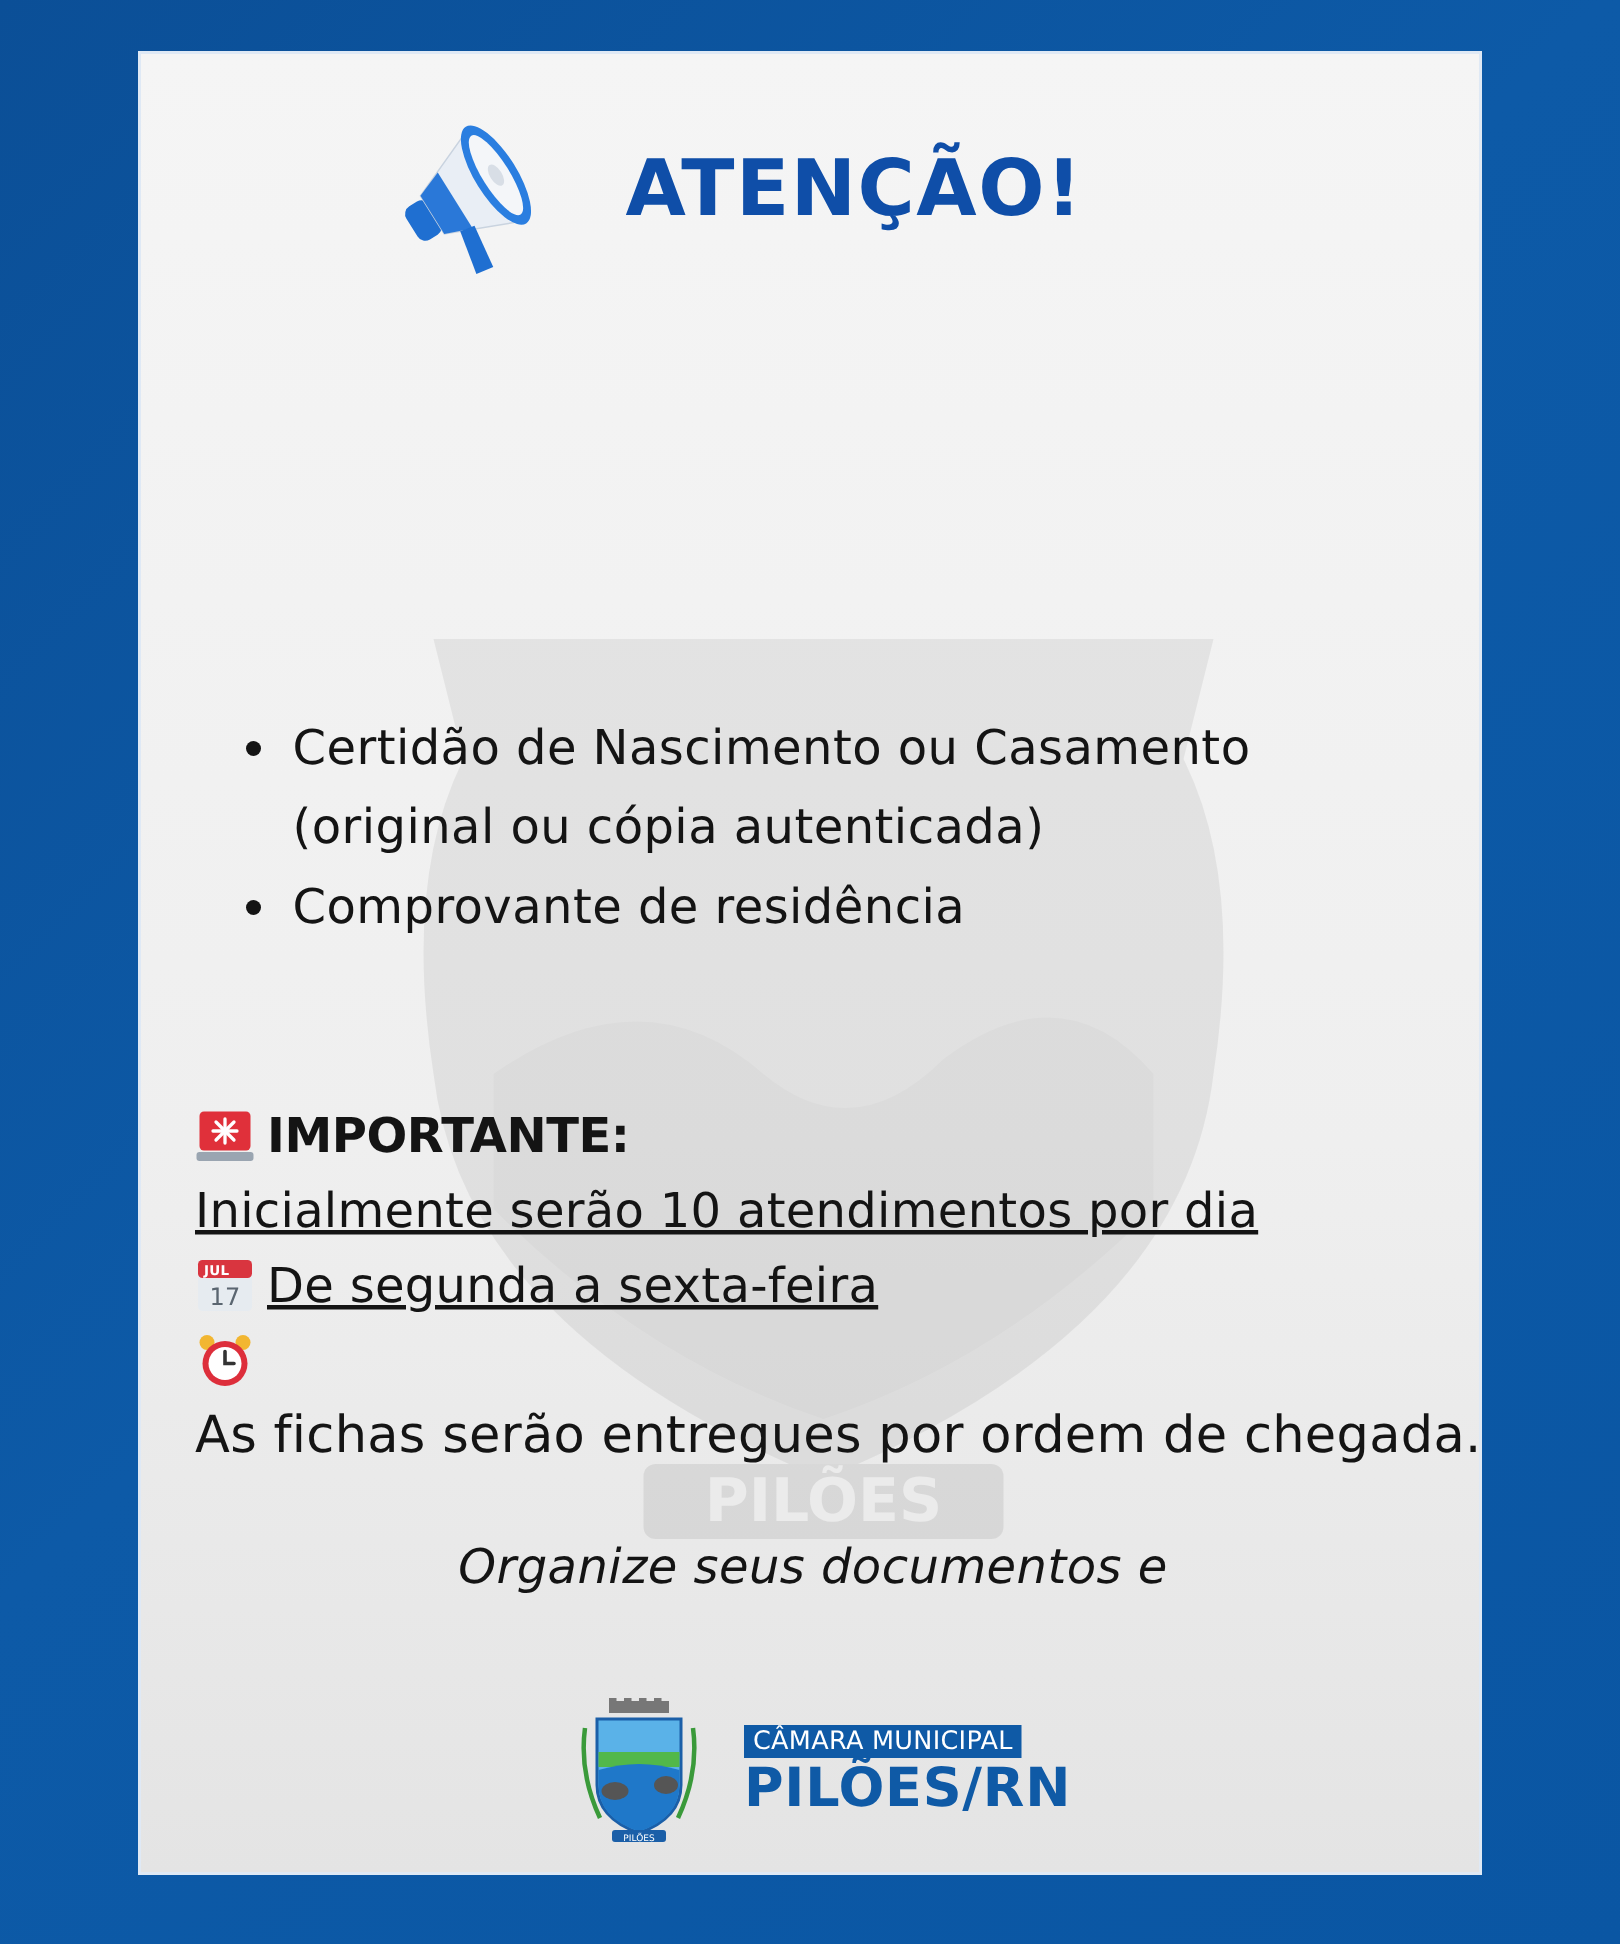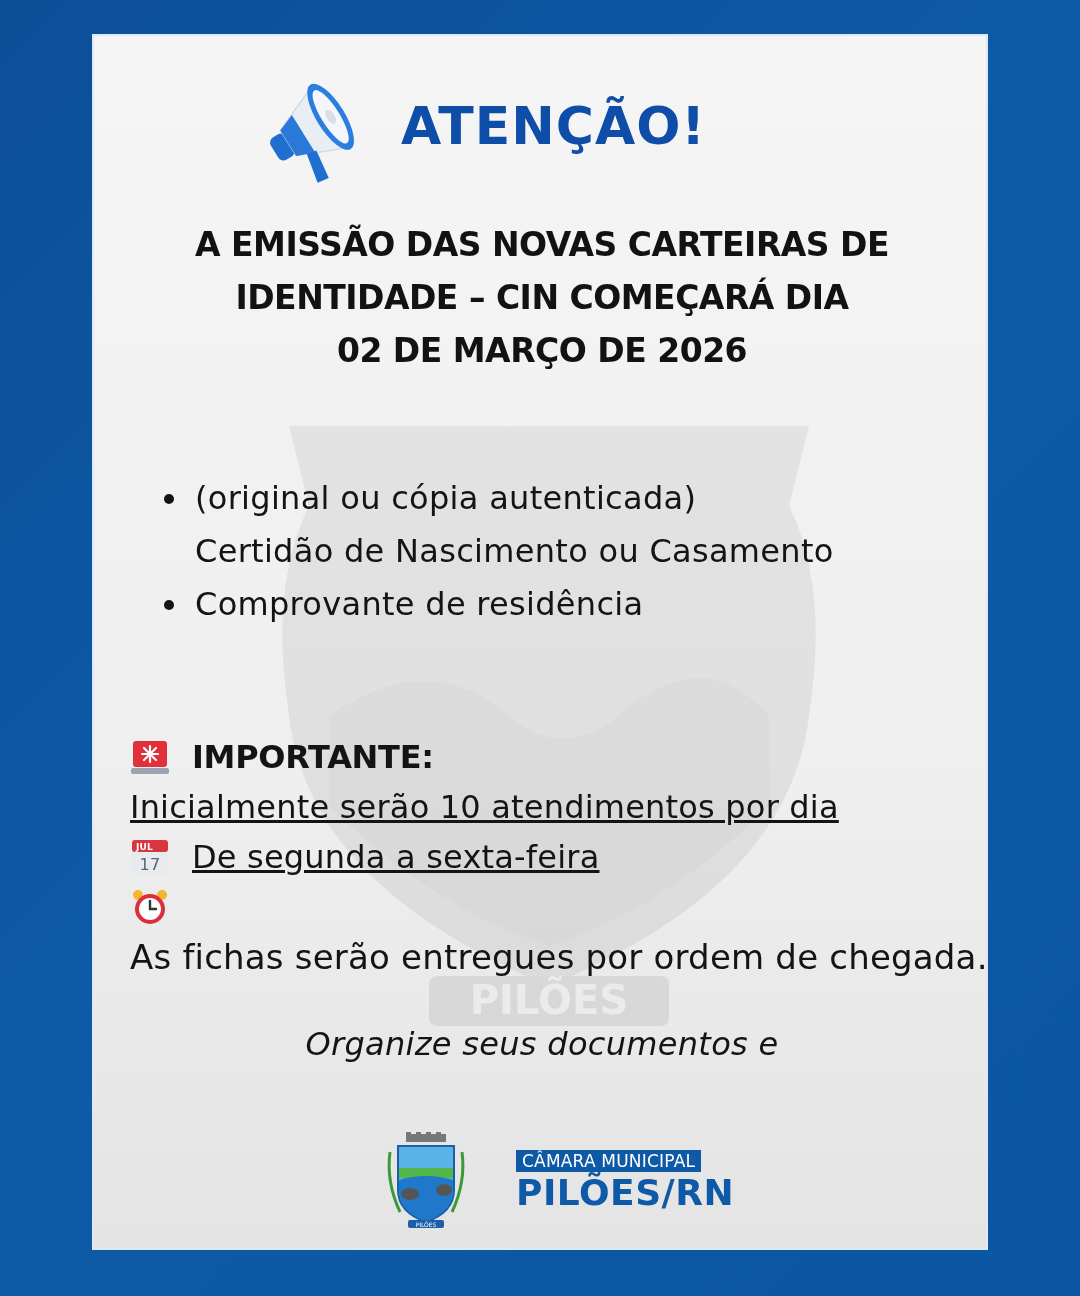--- a/index.html
+++ b/index.html
@@ -24,21 +24,21 @@
     opacity: 0.09;
     pointer-events: none;
   }
   .header {
     position: absolute;
     left: 165px; top: 30px;
     display: flex; align-items: center;
   }
   .megaphone { width: 110px; height: 120px; }
   .attn {
-    margin-left: 32px;
+    margin-left: 48px;
     font-family: "DejaVu Sans", sans-serif;
     font-weight: bold;
     font-size: 52px;
     letter-spacing: 1px;
     color: #0f4ea8;
   }
   .headline {
     position: absolute;
     left: 0; top: 182px; width: 896px;
     text-align: center;
@@ -78,21 +78,21 @@
     width: 10px; height: 10px;
     border-radius: 50%;
     background: #141414;
   }
   .important {
     position: absolute;
     left: 36px; top: 696px;
     width: 840px;
     color: #141414;
   }
-  .imp-row { display: flex; align-items: center; white-space: nowrap; gap: 14px; }
+  .imp-row { display: flex; align-items: center; white-space: nowrap; }
   .imp-title {
     font-weight: bold;
     font-size: 32px;
     height: 50px;
     letter-spacing: -0.3px;
   }
   .imp-line { font-size: 32px; height: 50px; letter-spacing: 0.2px; text-decoration: underline; }
   .imp-small { font-size: 34px; height: 46px; margin-top: 2px; letter-spacing: 0.2px; }
   .emoji-ico { width: 40px; height: 40px; margin-right: 8px; flex-shrink: 0; }
   .closing {
@@ -104,21 +104,21 @@
     color: #141414;
     letter-spacing: 0.3px;
     font-style: italic;
   }
   .footer-logo {
     position: absolute;
     left: 290px; top: 1096px;
     display: flex; align-items: center;
   }
   .crest { width: 84px; height: 100px; }
-  .brand { margin-left: 48px; display: flex; flex-direction: column; align-items: flex-start; }
+  .brand { margin-left: 28px; display: flex; flex-direction: column; align-items: flex-start; }
   .brand-top {
     background: #0f5aa6;
     color: #ffffff;
     font-size: 17px;
     padding: 1px 6px;
     letter-spacing: 0.2px;
   }
   .brand-main {
     color: #0f5aa6;
     font-weight: bold;
@@ -147,31 +147,26 @@
         <path d="M24 46 L42 39 L42 83 L24 76 Z" fill="#2a78d8"></path>
         <ellipse cx="74" cy="61" rx="14" ry="38" fill="#2a7ee0"></ellipse>
         <ellipse cx="74" cy="61" rx="9" ry="31" fill="#f4f6f9"></ellipse>
         <ellipse cx="74" cy="61" rx="4" ry="8" fill="#d8dee6"></ellipse>
         <path d="M34 80 L44 82 L40 112 L28 110 Z" fill="#1f6fd1"></path>
       </g>
     </svg>
     <div class="attn">ATENÇÃO!</div>
   </div>
 
-  <div class="headline">
-    <div>A EMISSÃO DAS NOVAS CARTEIRAS DE</div>
-    <div>IDENTIDADE – CIN COMEÇARÁ DIA</div>
-    <div>02 DE MARÇO DE 2026</div>
-  </div>
 
 
   <ul class="doc-list">
     <li>
+      <div>Certidão de Nascimento ou Casamento</div>
       <div>(original ou cópia autenticada)</div>
-      <div>Certidão de Nascimento ou Casamento</div>
     </li>
     <li>
       <div>Comprovante de residência</div>
     </li>
   </ul>
 
   <div class="important">
     <div class="imp-row imp-title">
       <svg class="emoji-ico" viewBox="0 0 40 40">
         <rect x="3" y="4" width="34" height="26" rx="3" fill="#e0303a"></rect>

